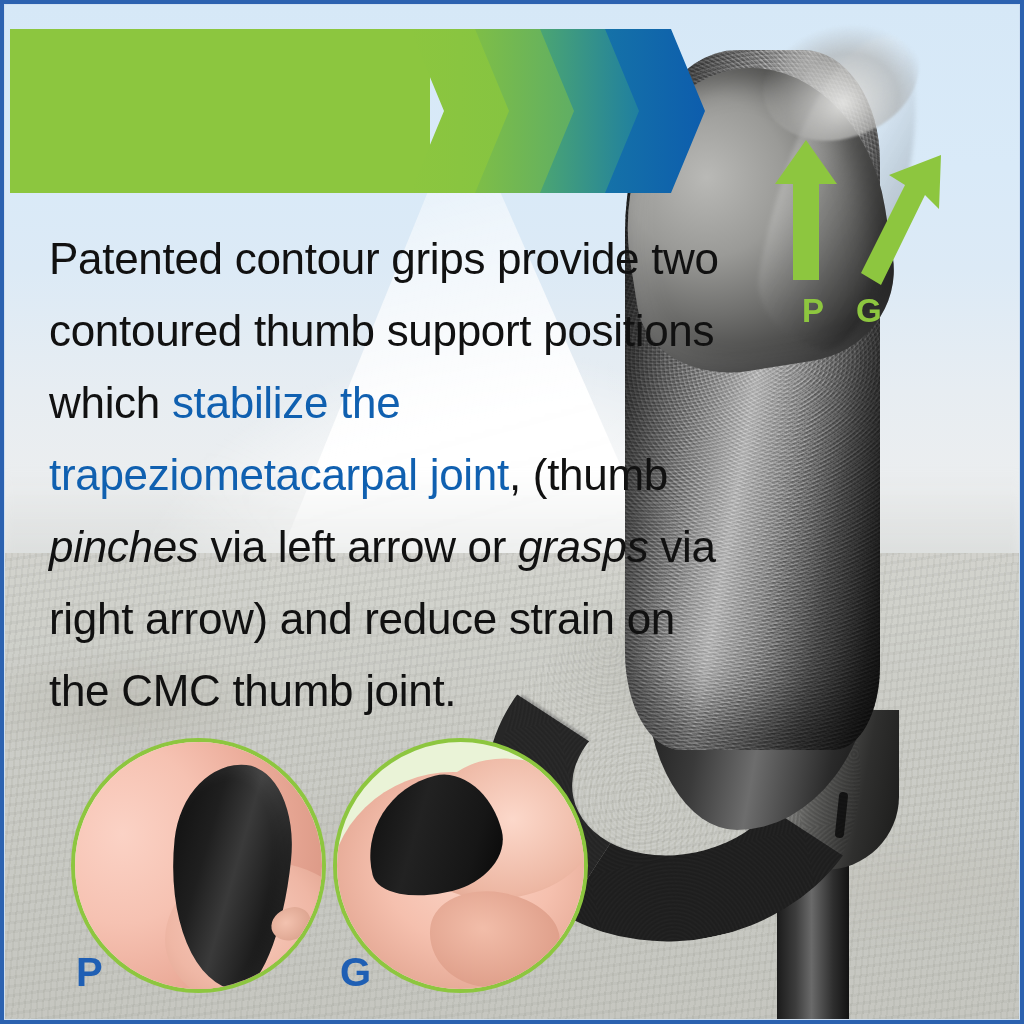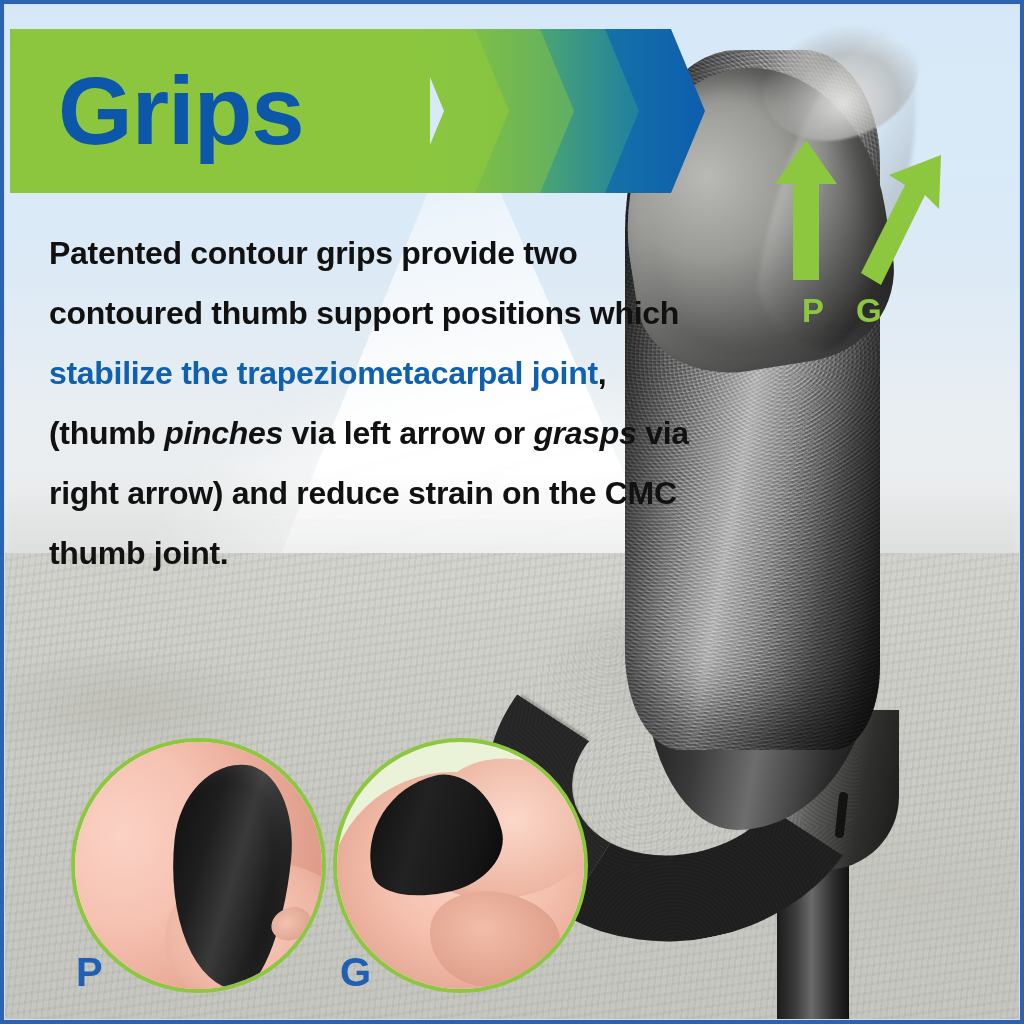--- a/index.html
+++ b/index.html
@@ -137,23 +137,23 @@
     letter-spacing: -1px;
     white-space: nowrap;
   }
 
   
   .copy {
     position: absolute;
     left: 44px;
     top: 218px;
     width: 670px;
-    font-size: 32px;
-    line-height: 60px;
-    font-weight: bold;
+    font-size: 44px;
+    line-height: 72px;
+    font-weight: normal;
     color: #111111;
     letter-spacing: -0.3px;
   }
   .copy .hl { color: #1060b0; }
   .copy .it { font-style: italic; }
 
   
   .grip-wrap {
     position: absolute;
     left: 470px;
@@ -469,21 +469,20 @@
     </svg>
     <div class="arrow-label label-p">P</div>
     <div class="arrow-label label-g">G</div>
 
     <div class="banner">
       <div class="banner-block"></div>
       <div class="chev chev-1"></div>
       <div class="chev chev-2"></div>
       <div class="chev chev-3"></div>
       <div class="chev chev-4"></div>
-      <div class="banner-title">Grips</div>
     </div>
 
     <div class="copy">
       <span>Patented contour grips provide two contoured thumb support positions which </span><span class="hl">stabilize the trapeziometacarpal joint</span><span>, (thumb </span><span class="it">pinches</span><span> via left arrow or </span><span class="it">grasps</span><span> via right arrow) and reduce strain on the CMC thumb joint.</span>
     </div>
 
     <div class="thumbs">
 
       <div class="circle circle-p">
         <div class="skin-p"></div>

